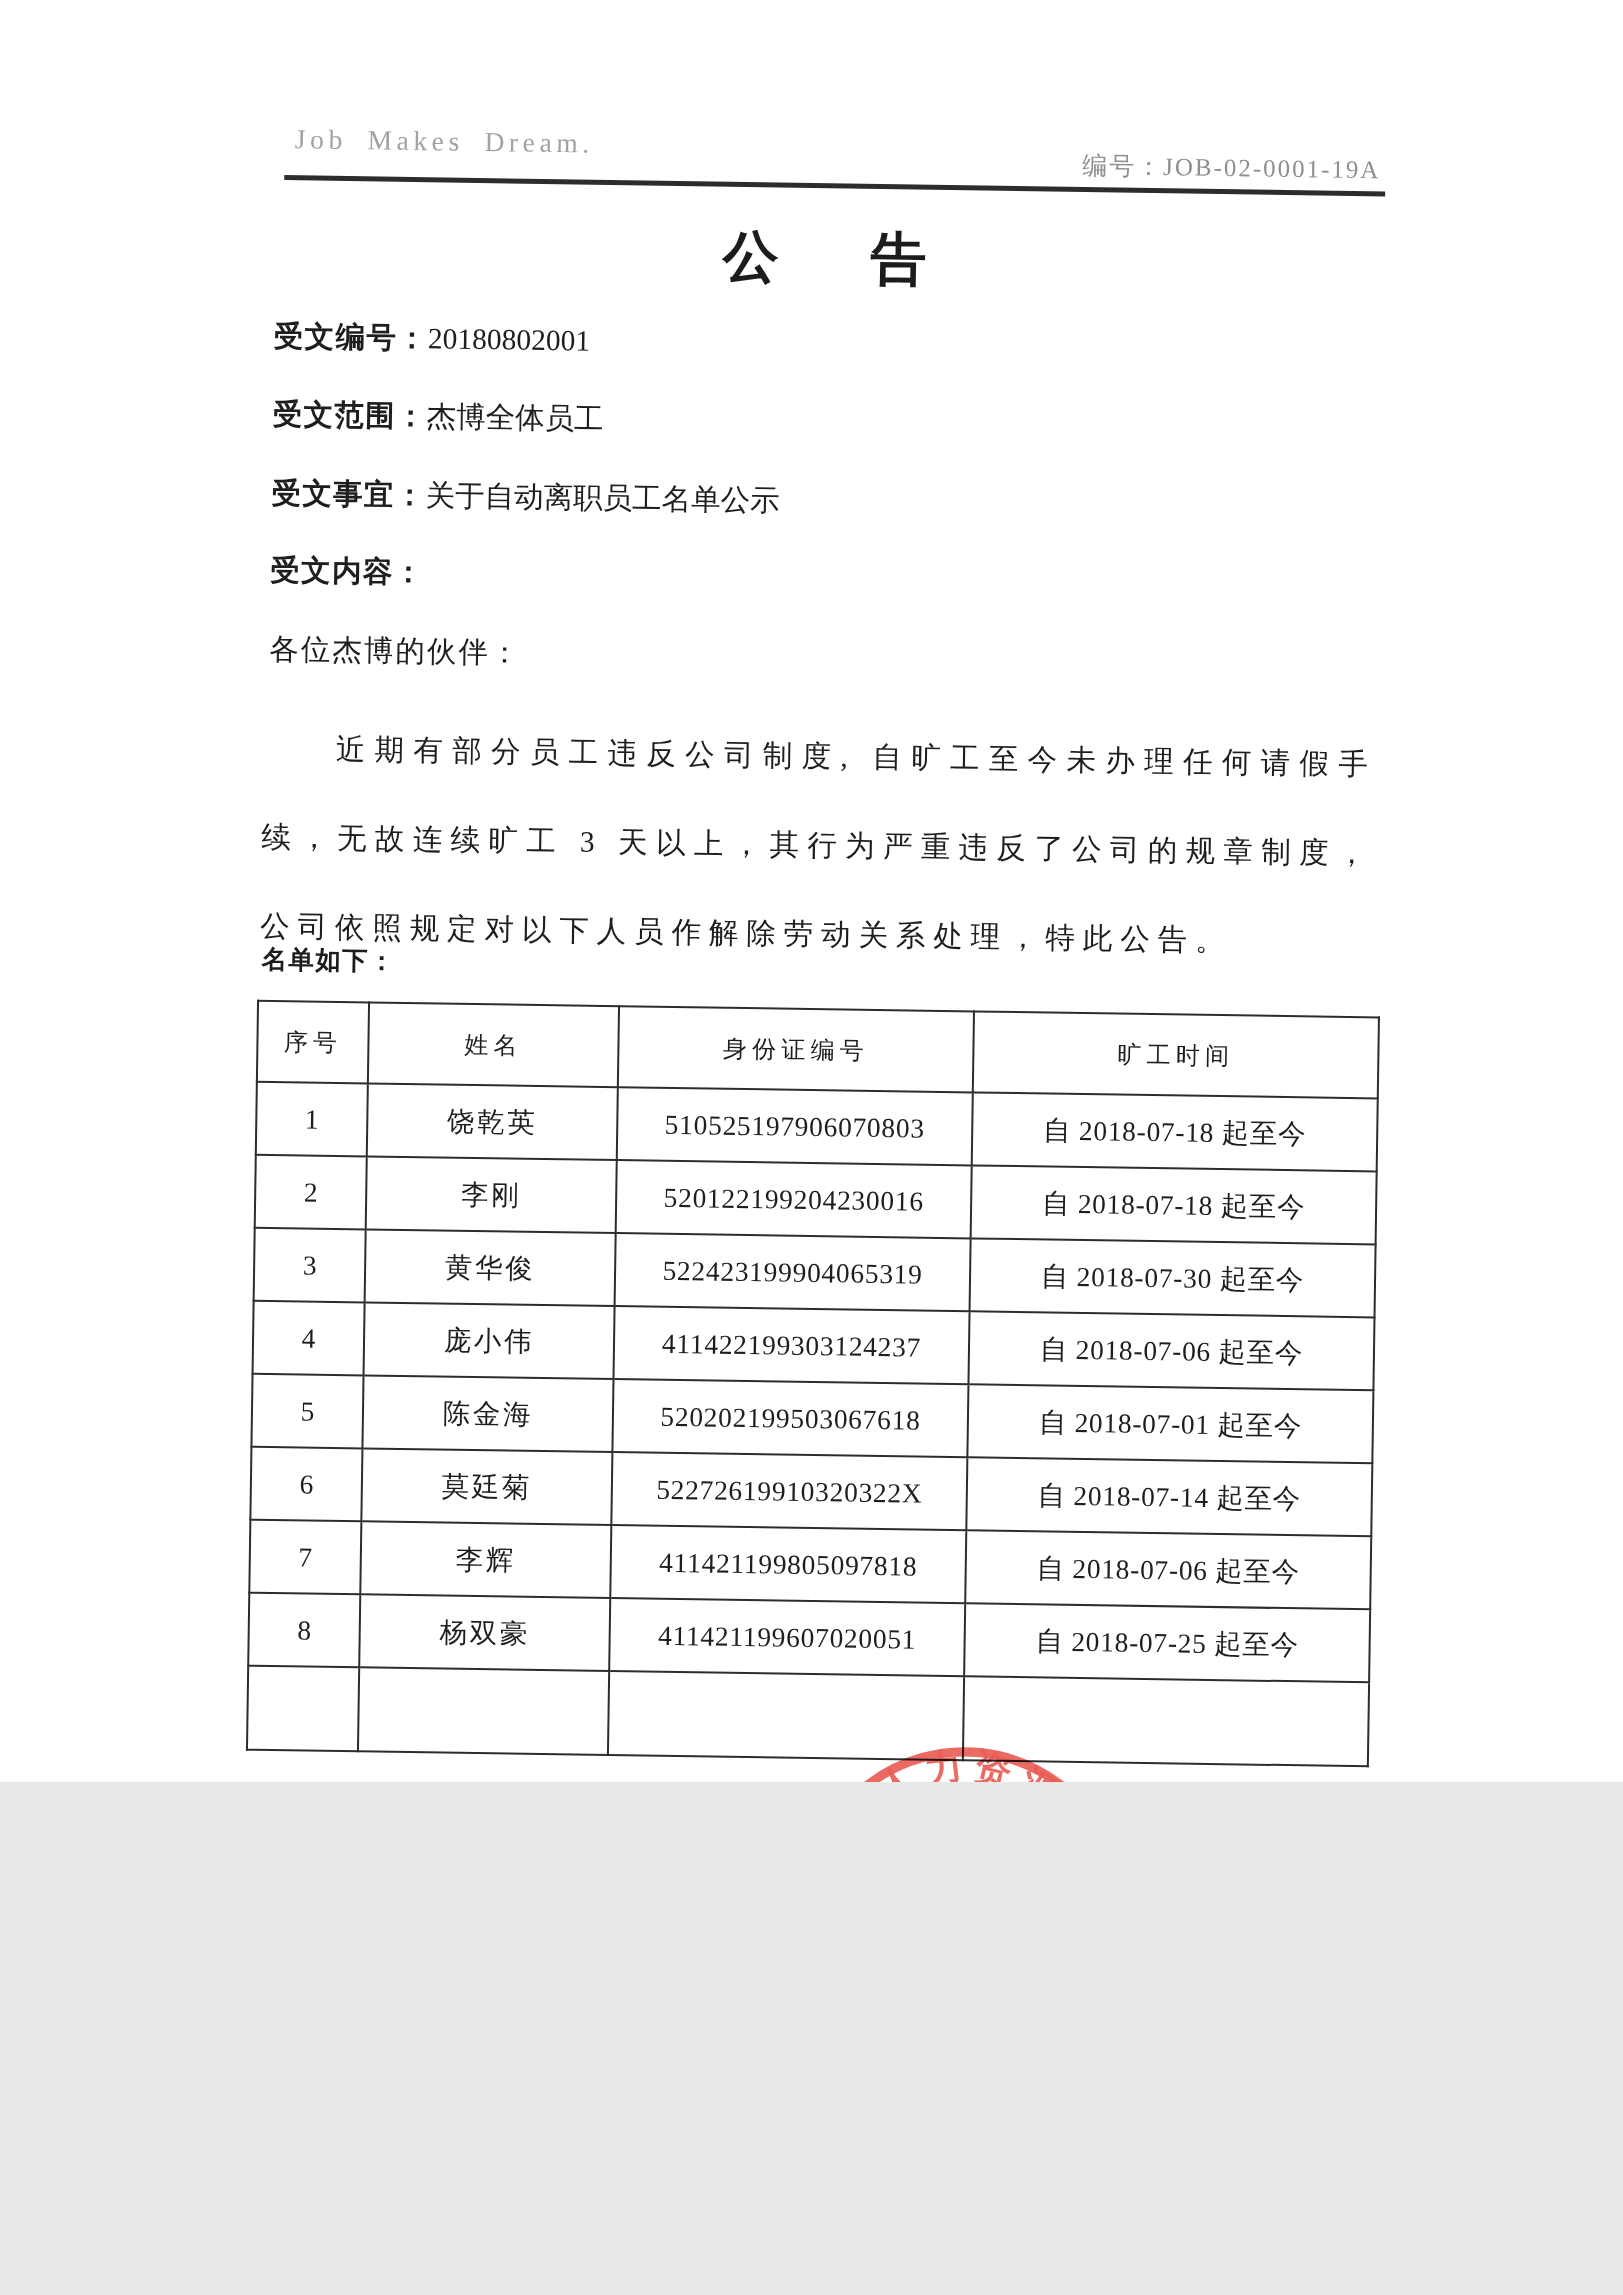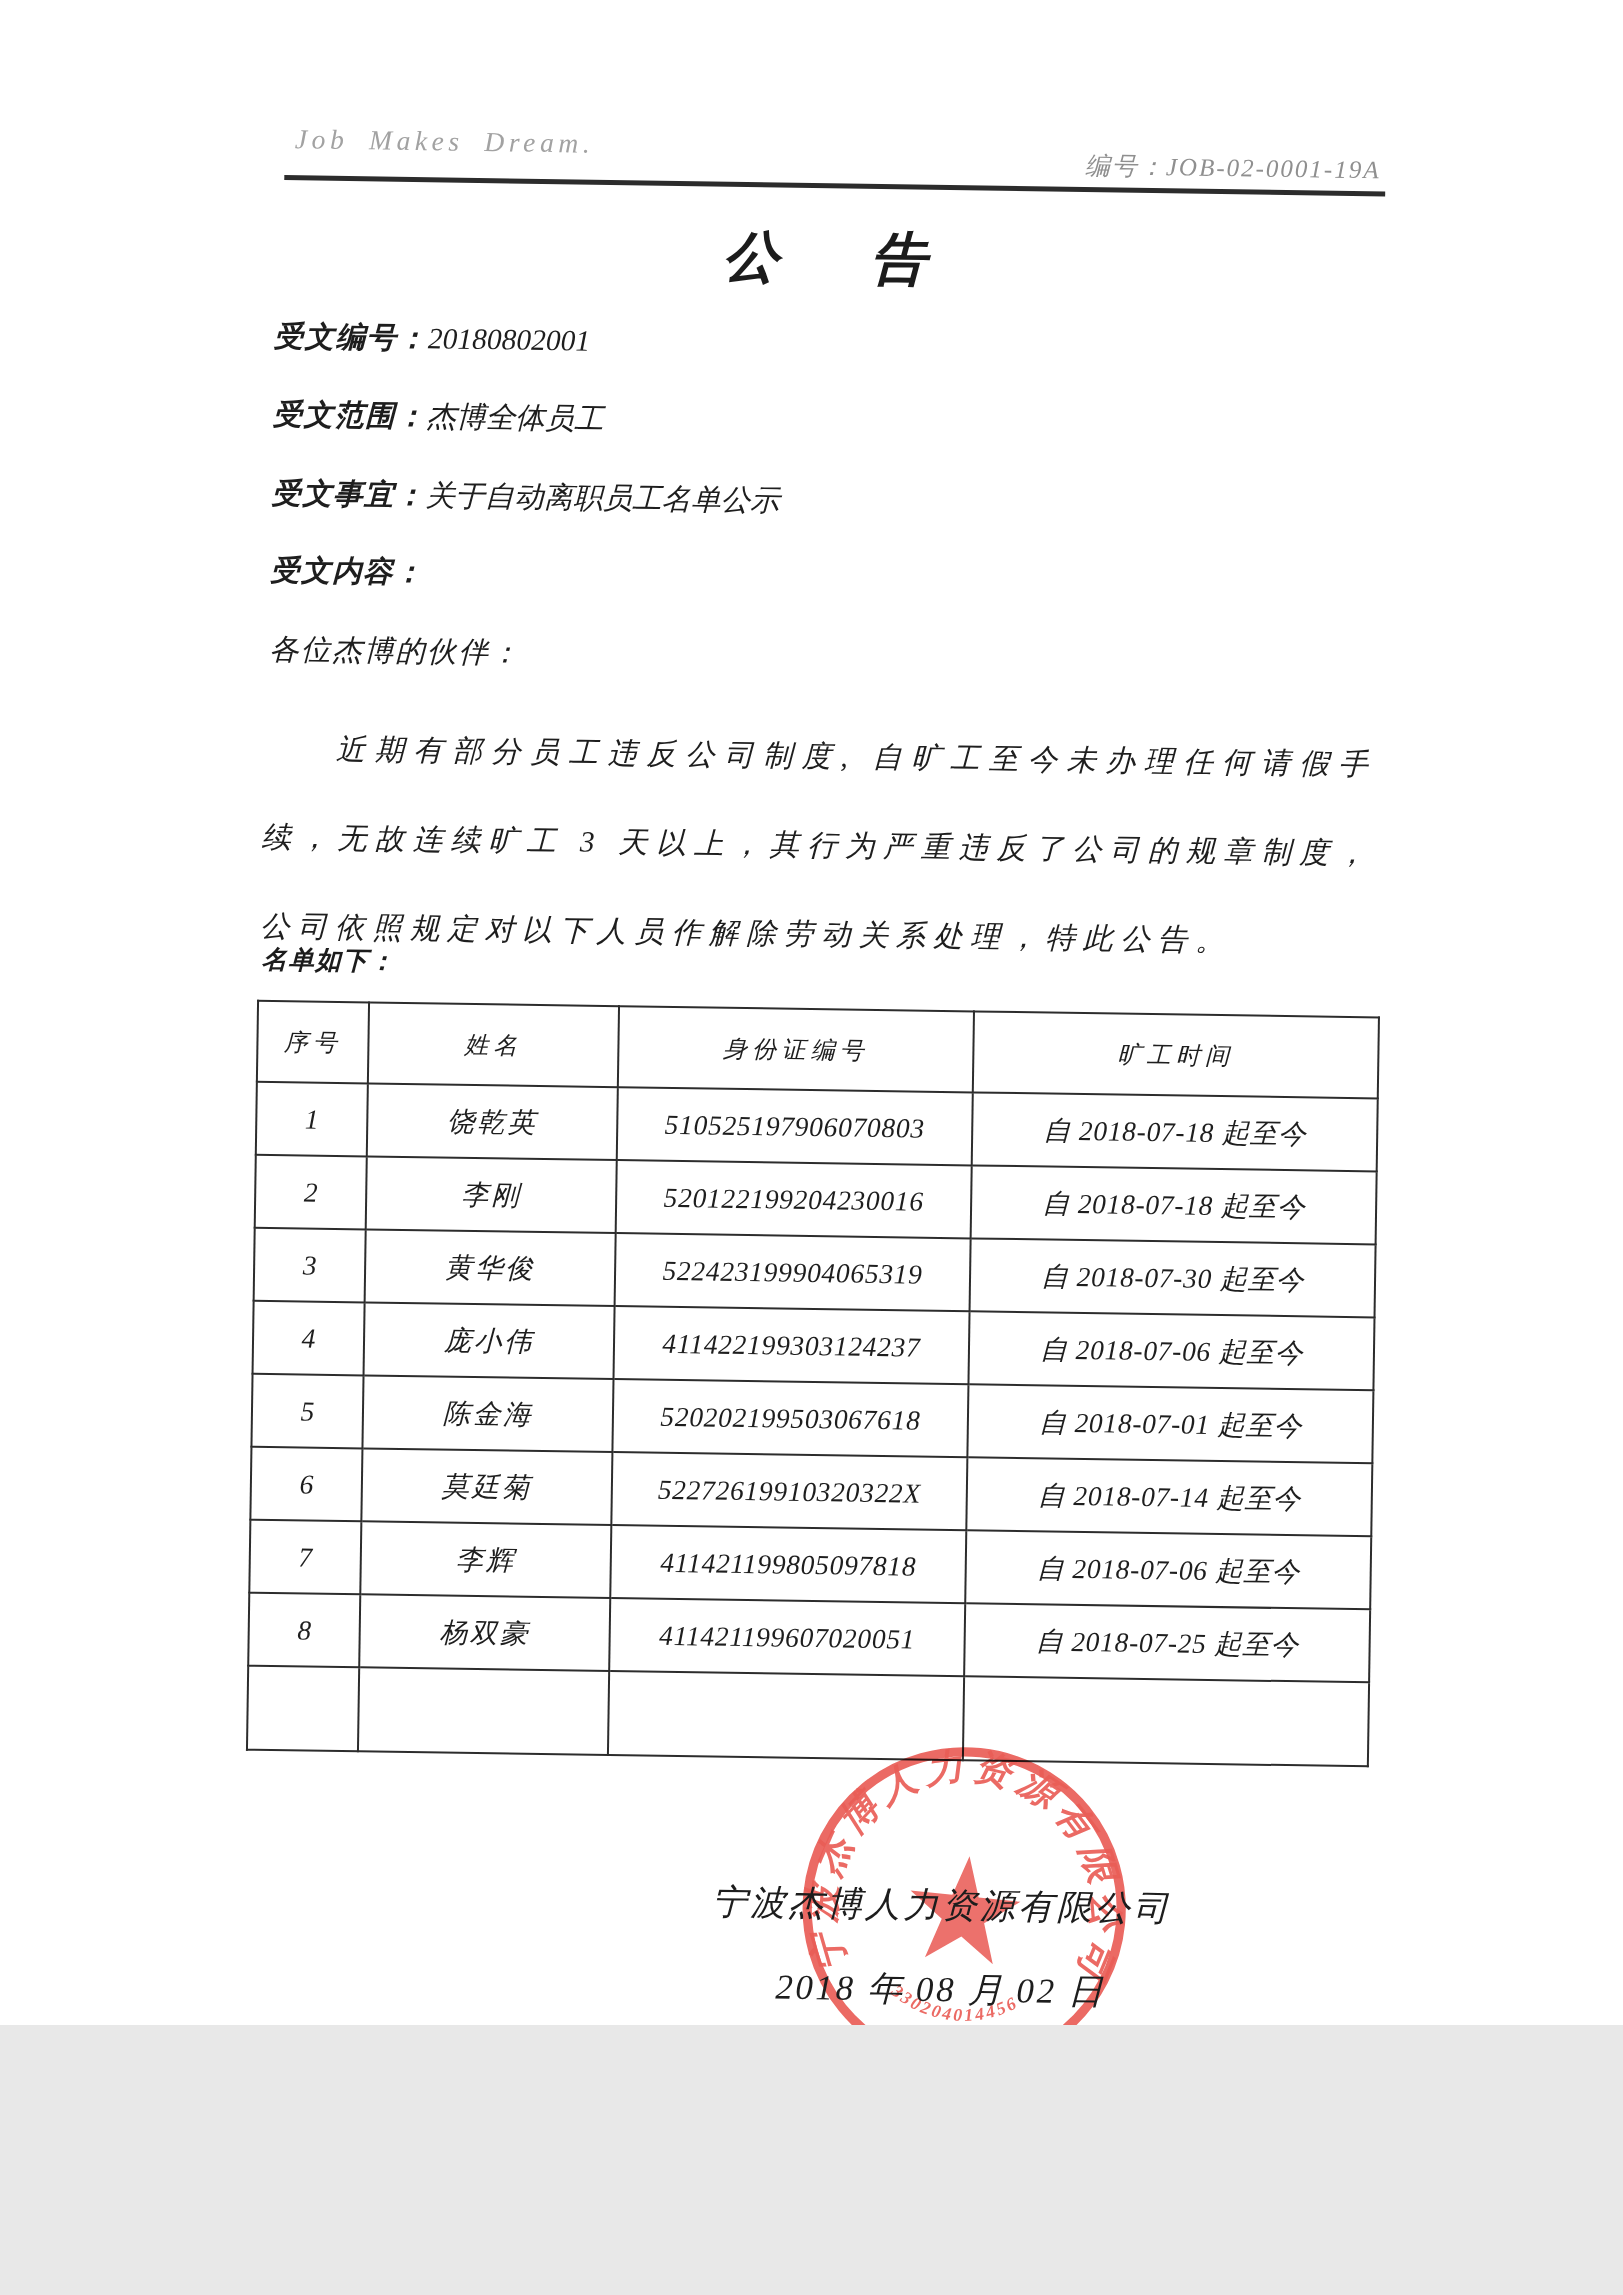--- a/index.html
+++ b/index.html
@@ -1,18 +1,18 @@
 <!DOCTYPE html>
 <html lang="zh" style="font-size:10.5px"><head>
 <meta charset="utf-8">
 <style>
   html,body{margin:0;padding:0;background:#e8e8e8;}
   .page{
-    position:relative;width:1623px;height:2025px;background:#ffffff;
-    overflow:hidden;font-family:"Liberation Serif","DejaVu Serif",serif;color:#222222;font-style:italic;
+    position:relative;width:1623px;height:1782px;background:#ffffff;
+    overflow:hidden;font-family:"Liberation Serif","DejaVu Serif",serif;color:#222222;
   }
   .content{position:absolute;left:0;top:0;width:1623px;height:2295px;
     transform:rotate(0.85deg);transform-origin:812px 1145px;}
 
   
   .slogan{position:absolute;left:280px;top:131px;font-size:27.5px;color:#a2a2a2;
     letter-spacing:4.6px;word-spacing:9.2px;}
   .doc-no{position:absolute;right:257px;top:145px;font-size:25px;color:#8f8f8f;letter-spacing:2px;}
   .rule{position:absolute;left:270px;top:183px;width:1101px;height:4.6px;background:#2c2c2c;}
 

